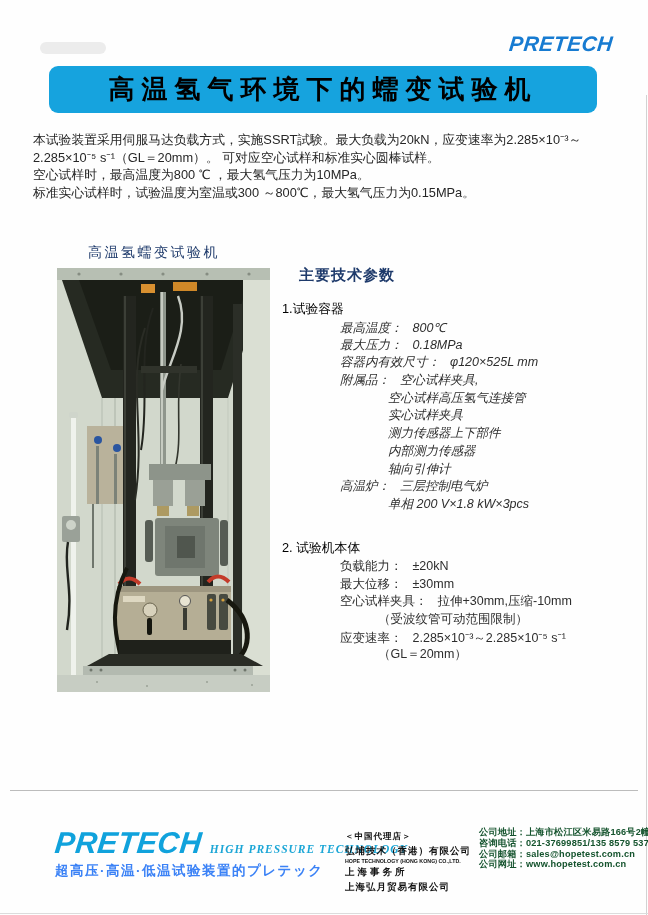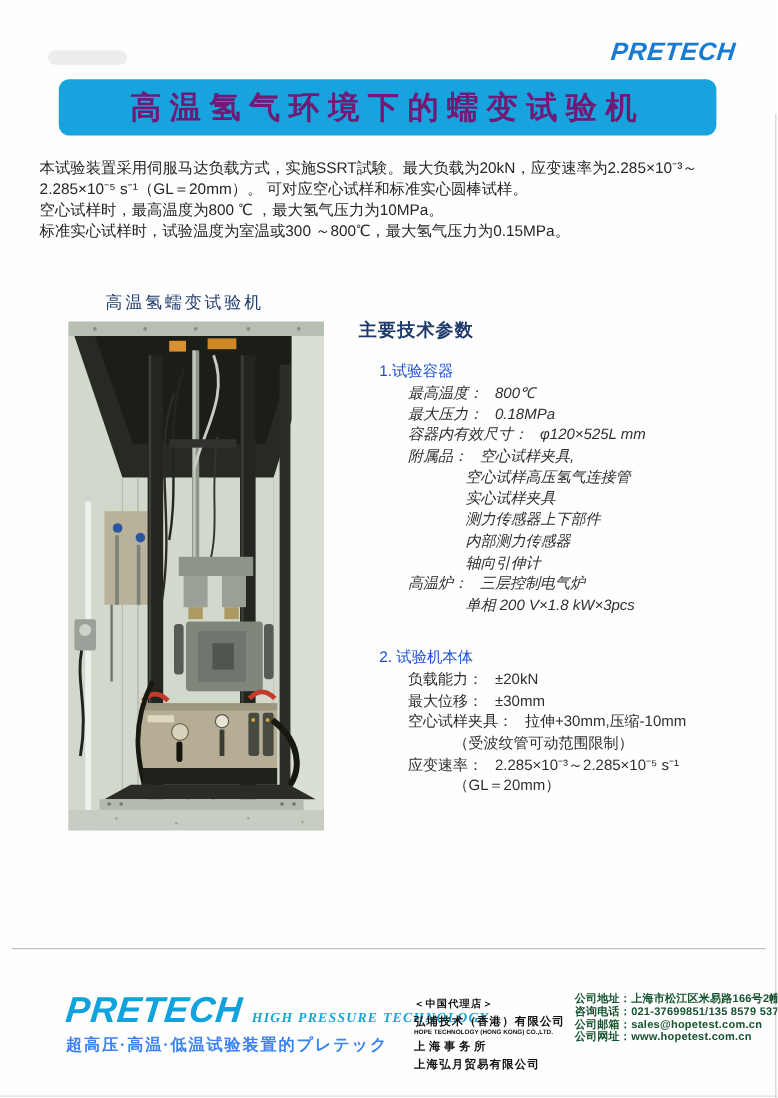--- a/index.html
+++ b/index.html
@@ -8,34 +8,34 @@
   .edge-right{position:absolute;right:1px;top:95px;bottom:0;width:1px;background:#d2d2d2;}
   .edge-bottom{position:absolute;left:0;right:0;bottom:1px;height:1px;background:#dcdcdc;}
   .scan-smudge{position:absolute;left:40px;top:42px;width:66px;height:12px;background:#ececec;border-radius:6px;}
 
   .brand-top{position:absolute;left:488px;top:32px;width:125px;text-align:right;
              font-size:21px;font-weight:800;font-style:italic;color:#177bd1;
              transform:skewX(-6deg);letter-spacing:.5px;}
 
   .title-bar{position:absolute;left:49px;top:66px;width:548px;height:47px;border-radius:9px;
              background:#16a3de;display:flex;align-items:center;justify-content:center;}
-  .title-bar span{color:#701a75;font-size:26px;font-weight:700;letter-spacing:7px;white-space:nowrap;}
+  .title-bar span{color:#000000;font-size:26px;font-weight:700;letter-spacing:7px;white-space:nowrap;}
 
   .intro{position:absolute;left:33px;top:131px;width:596px;font-size:12.8px;line-height:17.6px;color:#262626;}
   .intro div{white-space:nowrap;}
 
   .caption{position:absolute;left:88px;top:244px;font-size:14px;font-weight:400;
            color:#1e3a6b;letter-spacing:2.5px;}
 
   .photo{position:absolute;left:57px;top:268px;width:213px;height:424px;background:#d2d8cc;}
   .photo svg{display:block;}
 
   .specs-heading{position:absolute;left:299px;top:266px;font-size:15px;font-weight:700;
                  color:#1e3a6b;letter-spacing:1px;}
-  .sec-title{position:absolute;left:316px;font-size:12.8px;color:#1d4ed8;}
+  .sec-title{position:absolute;left:282px;font-size:12.8px;color:#000000;}
   .rows{position:absolute;left:298px;width:330px;}
   .spec-row{height:17.7px;font-size:12.5px;color:#2e2e2e;white-space:nowrap;padding-left:42px;}
   .spec-row .lab{margin-right:10px;}
   .spec-row.cont{padding-left:90px;}
 
   .divider{position:absolute;left:10px;top:790px;width:628px;height:1px;background:#bcbcbc;}
 
   .f-left{position:absolute;left:55px;top:826px;width:290px;}
   .f-logo-row{display:flex;align-items:baseline;gap:8px;}
   .f-logo{font-size:30px;font-weight:800;font-style:italic;color:#10a2dc;transform:skewX(-6deg);letter-spacing:.5px;}

